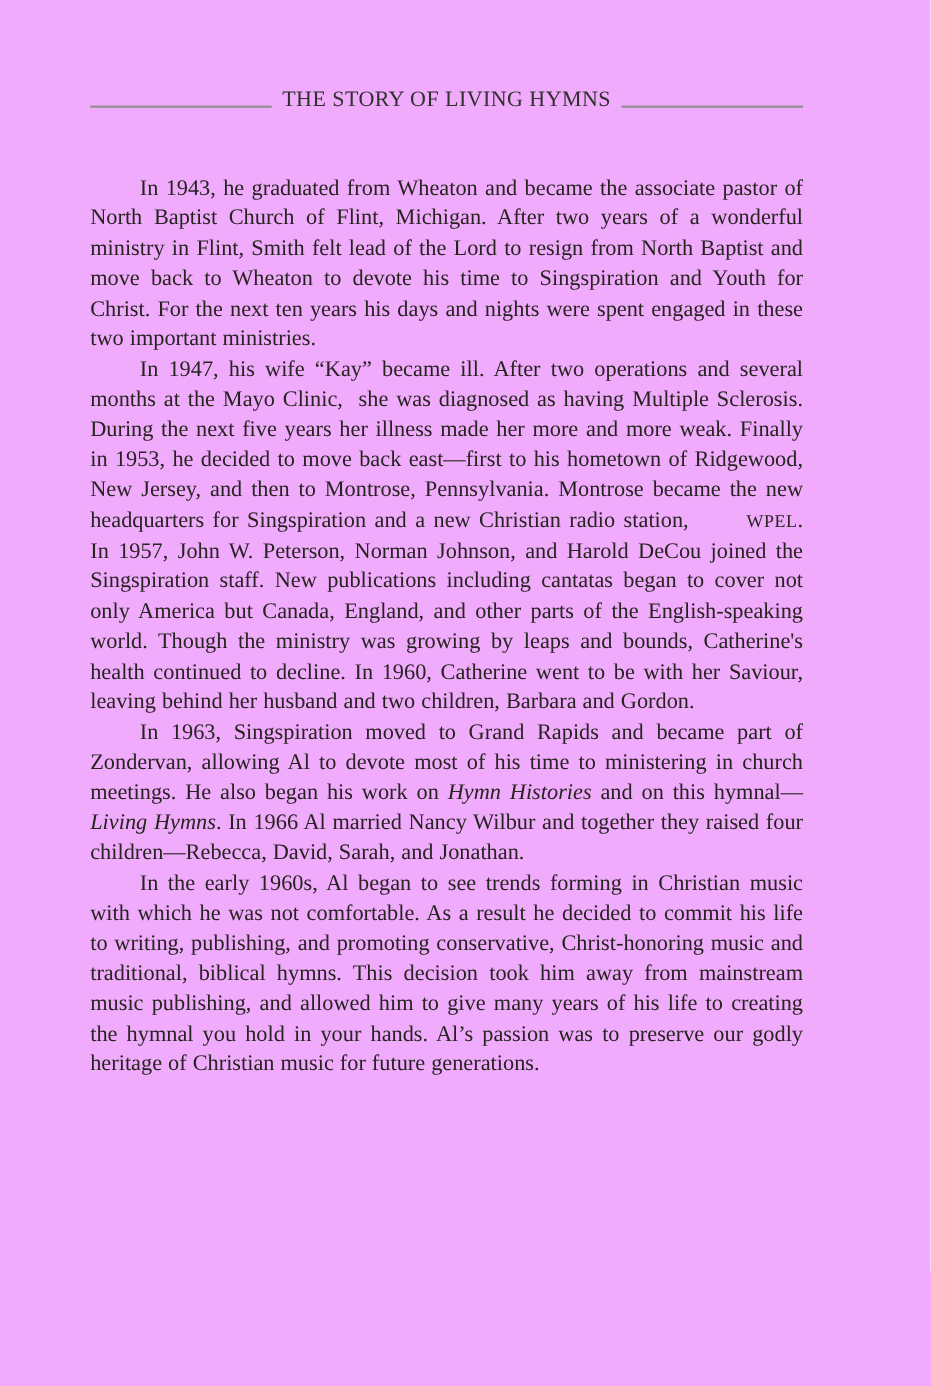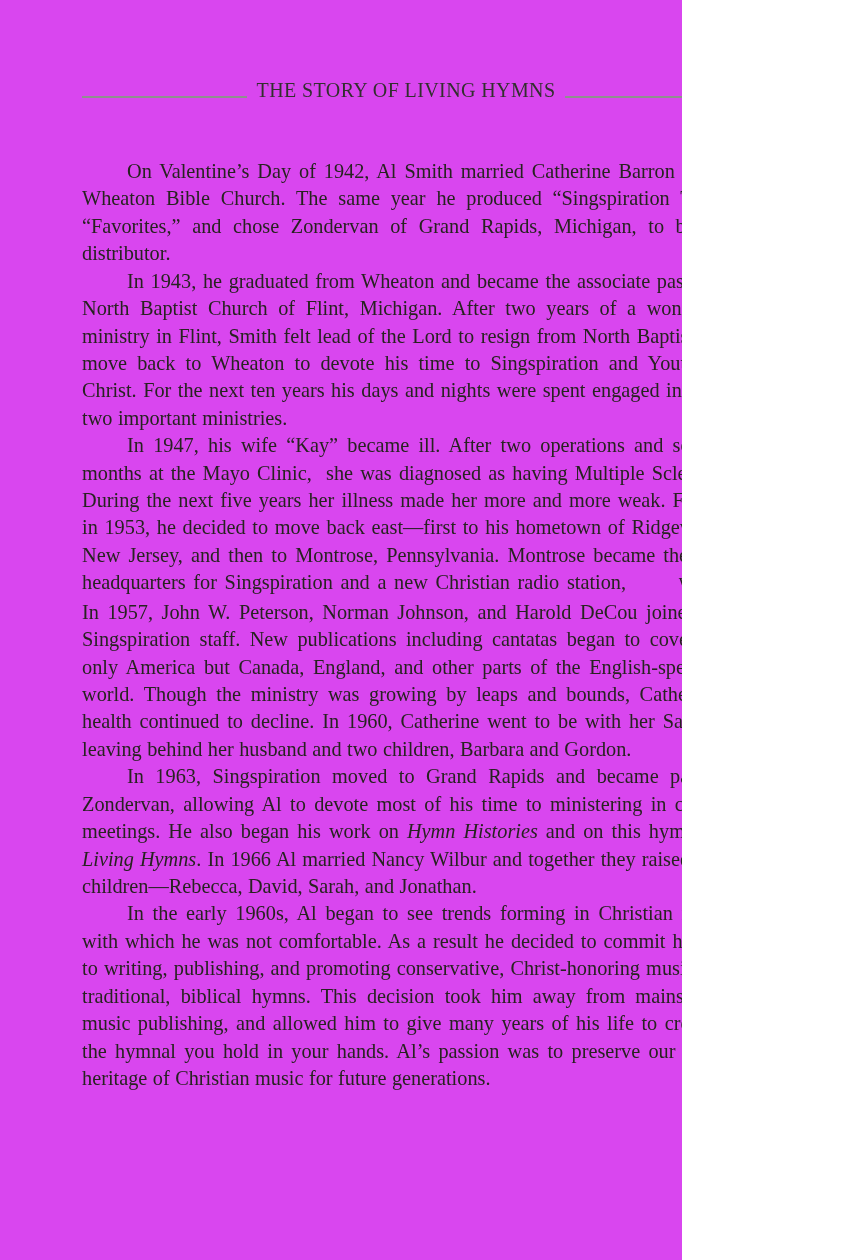--- a/index.html
+++ b/index.html
@@ -2,23 +2,23 @@
 <html><head>
 <meta charset="utf-8">
 <style>
   html, body {
     margin: 0;
     padding: 0;
     background: #ffffff;
   }
   .page {
     position: relative;
-    width: 682px;
+    width: 846px;
     height: 1260px;
-    background: #d946ef;
+    background: #f0abfc;
     font-family: "Liberation Serif", serif;
     color: #272320;
     overflow: hidden;
   }
   .page-header {
     position: absolute;
     left: 82px;
     top: 76px;
     width: 648px;
     height: 26px;
@@ -65,19 +65,18 @@
 </head>
 <body>
 
 <div class="page">
   <div class="page-header">
     <div class="header-rule"></div>
     <div class="page-title">THE STORY OF LIVING HYMNS</div>
     <div class="header-rule"></div>
   </div>
   <div class="article">
-      <p><span>On Valentine’s Day of 1942, Al Smith married Catherine Barron at the Wheaton Bible Church. The same year he produced “Singspiration Two,” “Favorites,” and chose Zondervan of Grand Rapids, Michigan, to be his distributor.</span></p>
       <p><span>In 1943, he graduated from Wheaton and became the associate pastor of North Baptist Church of Flint, Michigan. After two years of a wonderful ministry in Flint, Smith felt lead of the Lord to resign from North Baptist and move back to Wheaton to devote his time to Singspiration and Youth for Christ. For the next ten years his days and nights were spent engaged in these two important ministries.</span></p>
       <p><span>In 1947, his wife “Kay” became ill. After two operations and several months at the Mayo Clinic,&nbsp; she was diagnosed as having Multiple Sclerosis. During the next five years her illness made her more and more weak. Finally in 1953, he decided to move back east—first to his hometown of Ridgewood, New Jersey, and then to Montrose, Pennsylvania. Montrose became the new headquarters for Singspiration and a new Christian radio station, </span><span class="smallcaps">WPEL</span><span>. In 1957, John W. Peterson, Norman Johnson, and Harold DeCou joined the Singspiration staff. New publications including cantatas began to cover not only America but Canada, England, and other parts of the English-speaking world. Though the ministry was growing by leaps and bounds, Catherine's health continued to decline. In 1960, Catherine went to be with her Saviour, leaving behind her husband and two children, Barbara and Gordon.</span></p>
       <p><span>In 1963, Singspiration moved to Grand Rapids and became part of Zondervan, allowing Al to devote most of his time to ministering in church meetings. He also began his work on </span><span class="italic">Hymn Histories</span><span> and on this hymnal—</span><span class="italic">Living Hymns</span><span>. In 1966 Al married Nancy Wilbur and together they raised four children—Rebecca, David, Sarah, and Jonathan.</span></p>
       <p><span>In the early 1960s, Al began to see trends forming in Christian music with which he was not comfortable. As a result he decided to commit his life to writing, publishing, and promoting conservative, Christ-honoring music and traditional, biblical hymns. This decision took him away from mainstream music publishing, and allowed him to give many years of his life to creating the hymnal you hold in your hands. Al’s passion was to preserve our godly heritage of Christian music for future generations.</span></p>
     </div>
 </div>
 
 </body></html>

